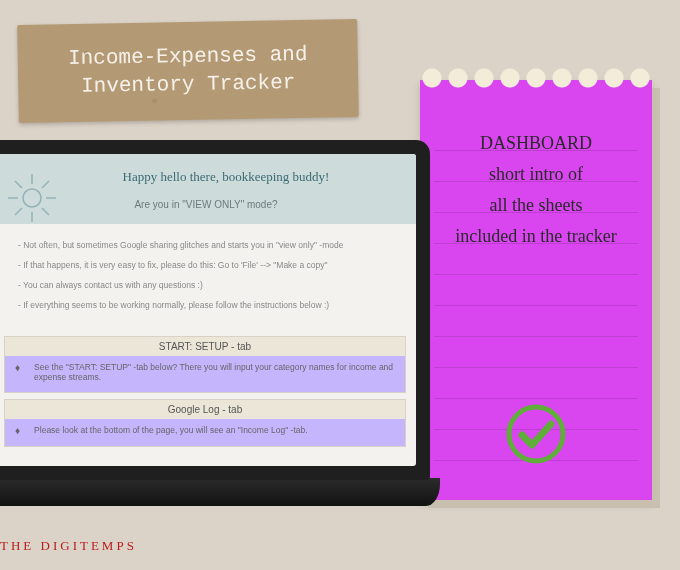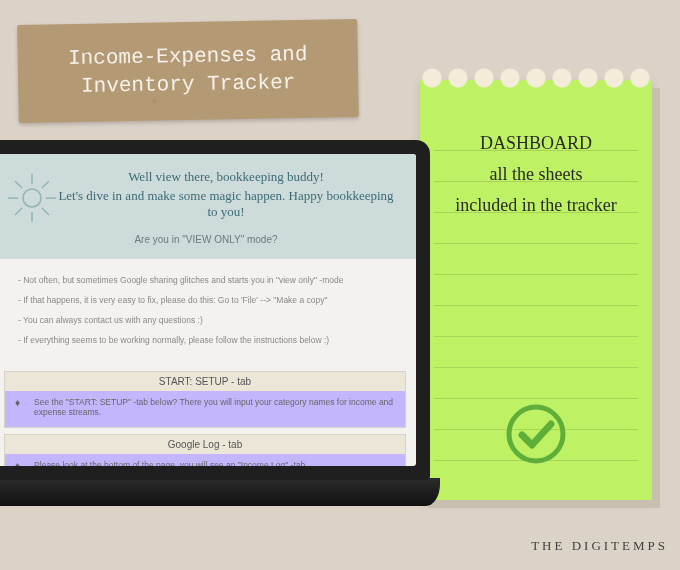--- a/index.html
+++ b/index.html
@@ -45,21 +45,21 @@
     pointer-events: none;
   }
 
   
   .notepad {
     position: absolute;
     top: 80px;
     right: 28px;
     width: 232px;
     height: 420px;
-    background: #bef264;
+    background: #d946ef;
     box-shadow: 8px 8px 0 #c8bfae, 0 4px 8px rgba(0,0,0,0.15);
     padding: 48px 18px 18px 18px;
     z-index: 2;
   }
   .notepad::before {
     content: "";
     position: absolute;
     top: -14px; left: 0; right: 0;
     height: 26px;
     background:
@@ -187,41 +187,42 @@
     align-items: flex-start;
     gap: 14px;
   }
   .bullet { font-size: 10px; line-height: 1; padding-top: 1px; }
 
   
   .brand {
     position: absolute;
     bottom: 16px;
     left: 0; right: 12px;
-    text-align: right;
+    text-align: left;
     letter-spacing: 3px;
     font-size: 13px;
-    color: #404040;
+    color: #b91c1c;
     font-family: Georgia, serif;
     z-index: 6;
   }
 </style>
 </head>
 <body>
 
 <div class="title-card">
   <div>
     <span>Income-Expenses and</span><br>
     <span>Inventory Tracker</span>
   </div>
 </div>
 
 <div class="notepad">
   <div class="notepad-text">
     <div>DASHBOARD</div>
+    <div>short intro of</div>
     <div>all the sheets</div>
     <div>included in the tracker</div>
   </div>
   <div class="checkmark">
     <svg viewBox="0 0 64 64">
       <circle cx="32" cy="32" r="27" fill="none" stroke="#5fae3a" stroke-width="5"></circle>
       <path d="M18 33 L28 43 L47 22" fill="none" stroke="#5fae3a" stroke-width="7" stroke-linecap="round" stroke-linejoin="round"></path>
     </svg>
   </div>
 </div>
@@ -239,22 +240,21 @@
               <line x1="26" y1="40" x2="26" y2="50"></line>
               <line x1="2" y1="26" x2="12" y2="26"></line>
               <line x1="40" y1="26" x2="50" y2="26"></line>
               <line x1="9" y1="9" x2="16" y2="16"></line>
               <line x1="36" y1="36" x2="43" y2="43"></line>
               <line x1="43" y1="9" x2="36" y2="16"></line>
               <line x1="16" y1="36" x2="9" y2="43"></line>
             </g>
           </svg>
         </div>
-        <div class="hero-line">Well view there, bookkeeping buddy!</div>
-        <div class="hero-line">Let's dive in and make some magic happen. Happy bookkeeping to you!</div>
+        <div class="hero-line">Happy hello there, bookkeeping buddy!</div>
         <div class="subq">Are you in "VIEW ONLY" mode?</div>
       </div>
 
       <div class="notes">
         <p>- Not often, but sometimes Google sharing glitches and starts you in "view only" -mode</p>
         <p>- If that happens, it is very easy to fix, please do this: Go to 'File' --&gt; "Make a copy"</p>
         <p>- You can always contact us with any questions :)</p>
         <p>- If everything seems to be working normally, please follow the instructions below :)</p>
       </div>
 

